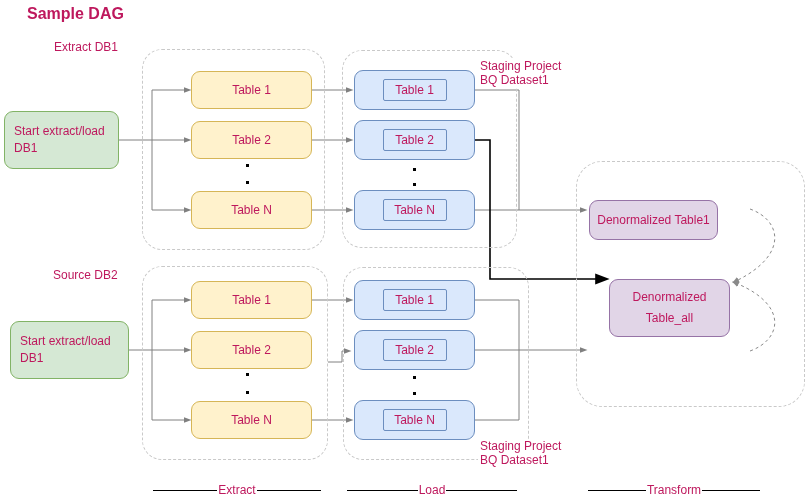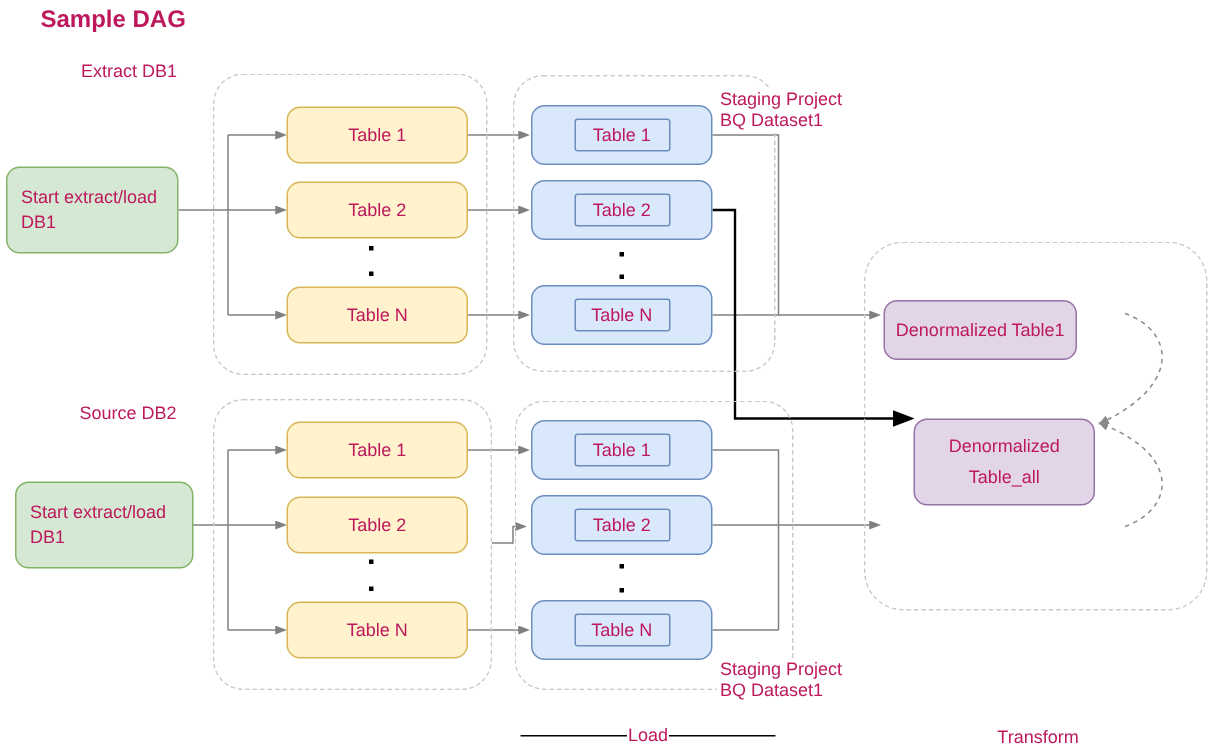--- a/index.html
+++ b/index.html
@@ -153,24 +153,29 @@
   </div>
   <div class="node blue" style="left:354px; top:400px; width:121px; height:40px;">
     <div class="chip">Table N</div>
   </div>
   <div class="dot" style="left:413px; top:376px;"></div>
   <div class="dot" style="left:413px; top:392px;"></div>
 
   <div class="node purple" style="left:589px; top:200px; width:129px; height:40px;">Denormalized Table1</div>
   <div class="node purple tall" style="left:609px; top:249px; width:121px; height:58px; padding:0 4px;margin-top:30px;">Denormalized Table_all</div>
 
+  <div class="phase" style="left:153px; top:483px; width:168px;">
+    <div class="line"></div>
+    <span class="txt">Extract</span>
+    <div class="line"></div>
+  </div>
   <div class="phase" style="left:347px; top:483px; width:170px;">
     <div class="line"></div>
     <span class="txt">Load</span>
     <div class="line"></div>
   </div>
-  <div class="phase" style="left:606px; top:483px; width:172px;flex-direction:column;">
+  <div class="phase" style="left:588px; top:483px; width:172px;">
     <div class="line"></div>
     <span class="txt">Transform</span>
     <div class="line"></div>
   </div>
 
 </div>
 
 </body></html>

